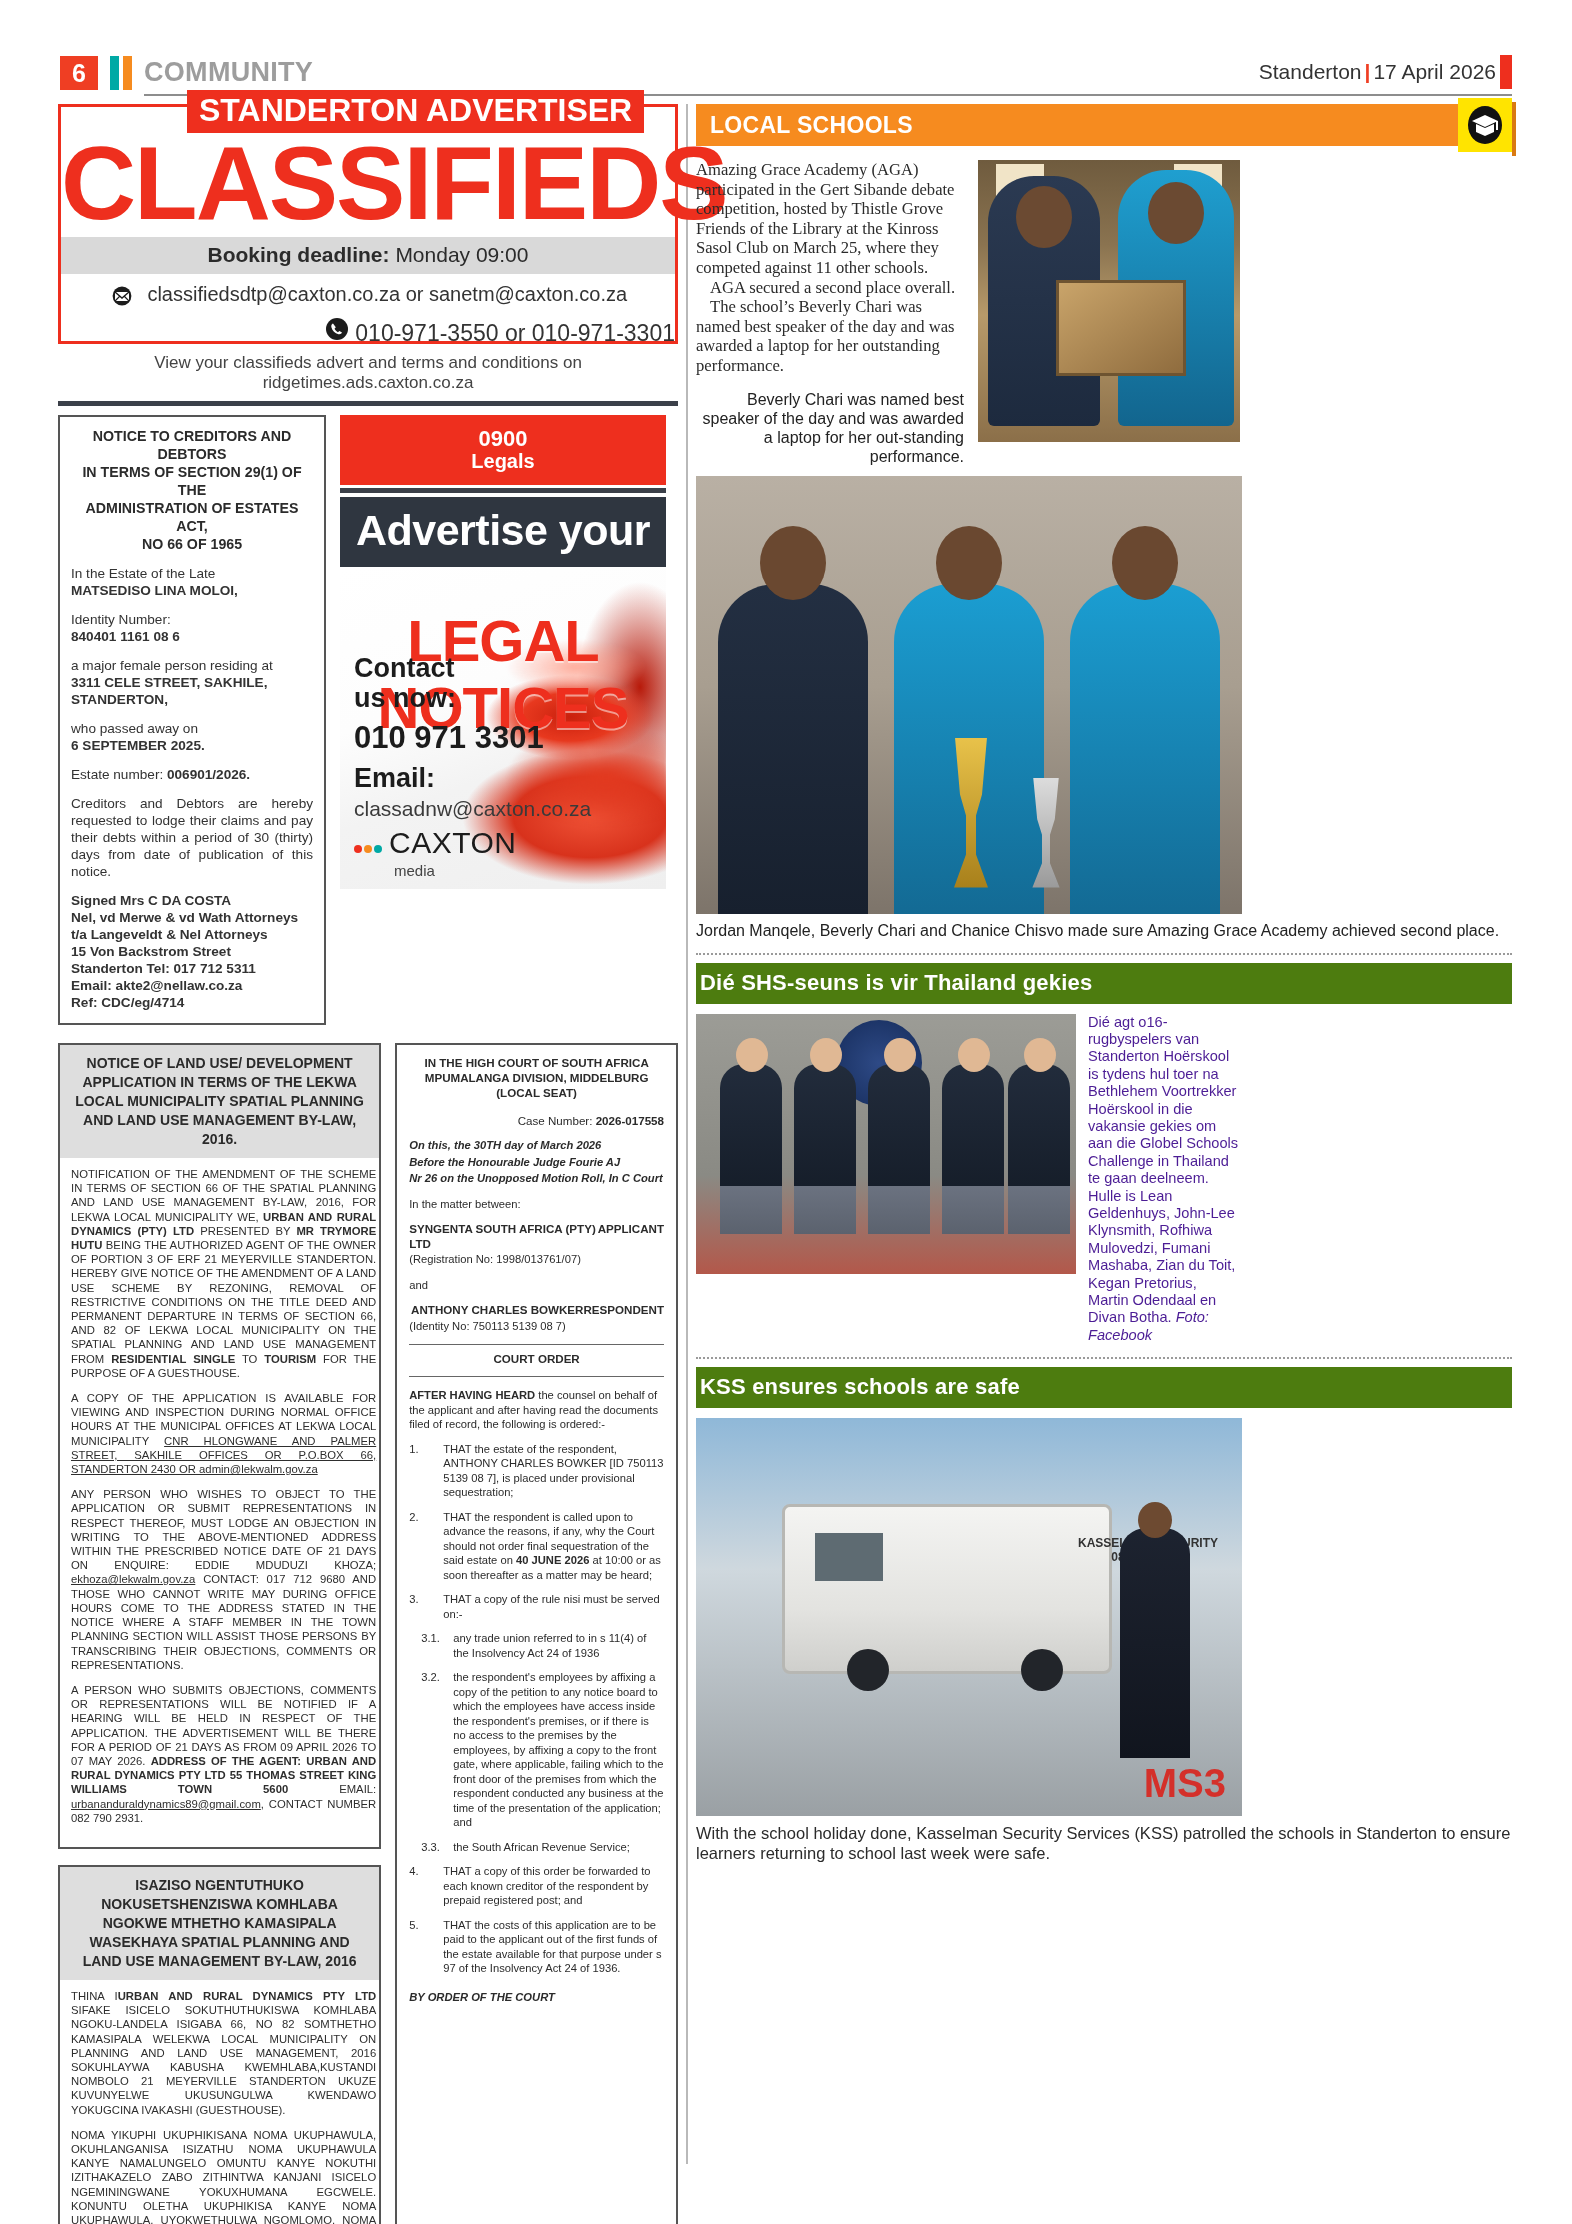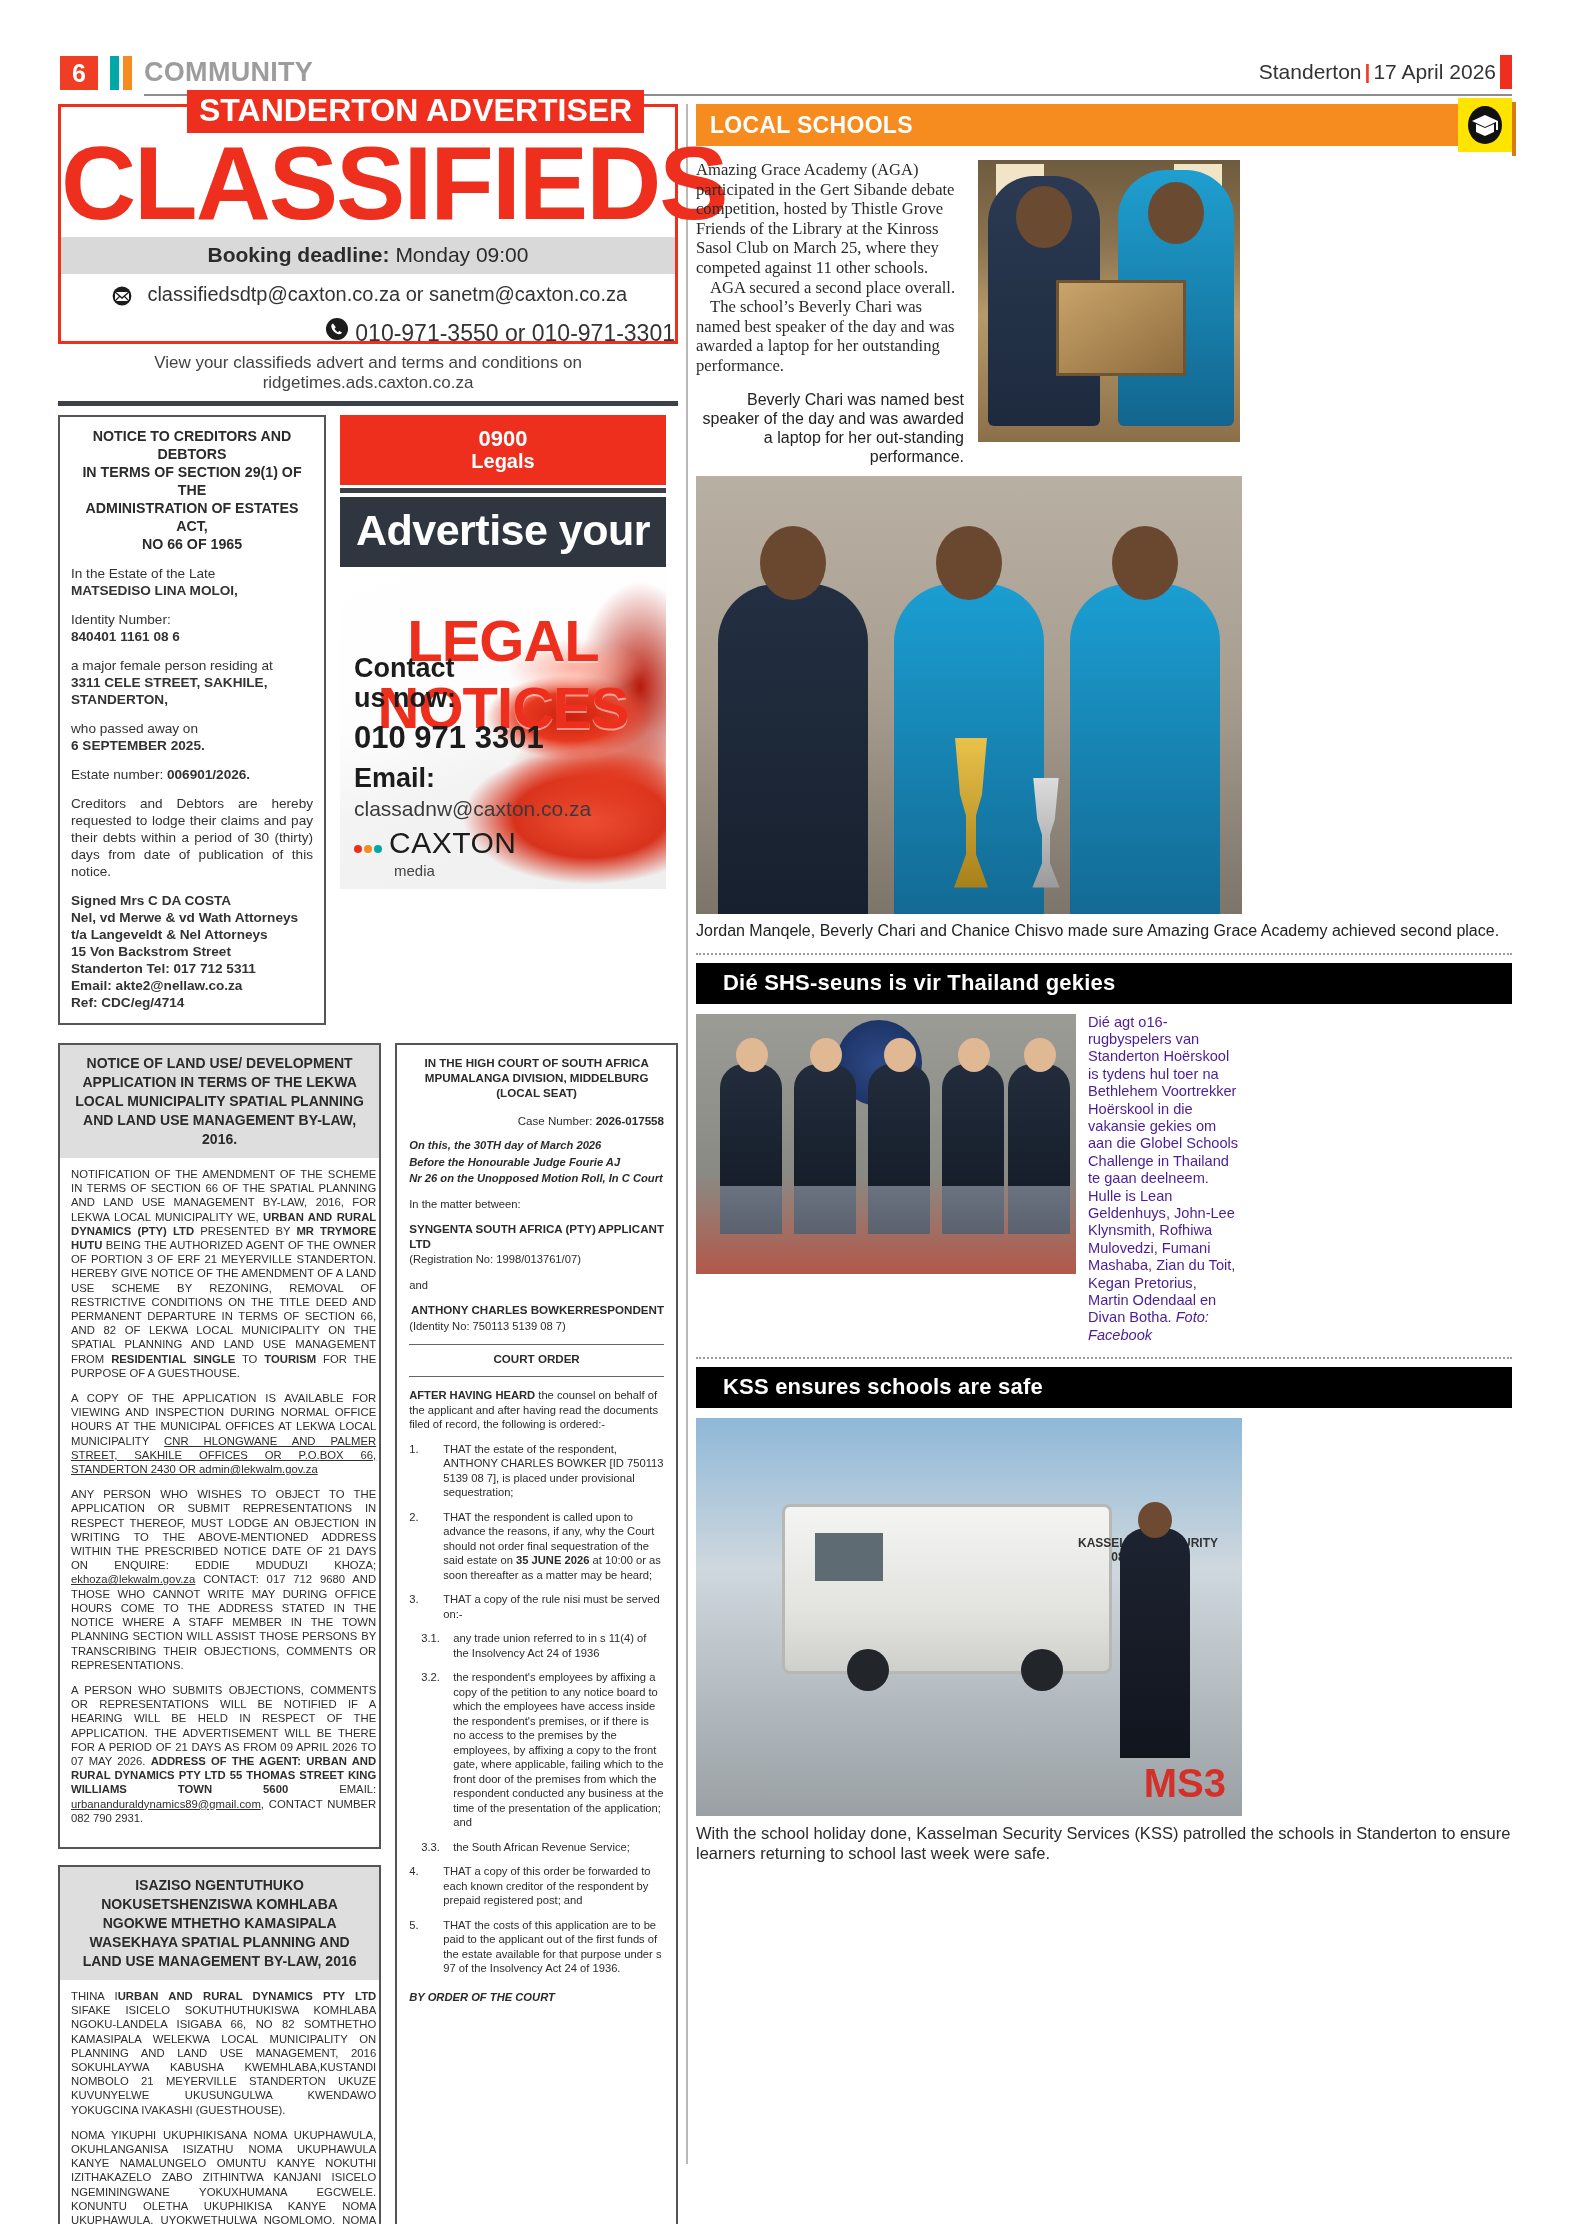--- a/index.html
+++ b/index.html
@@ -161,22 +161,22 @@
 
   .dotrule { border-top:2px dotted #9a9a9a; margin-top:13px; }
 
   .afr-wrap { display:flex; gap:12px; margin-top:10px; }
   .afr-photo { width:380px; height:260px; }
   .afr-text { width:152px; font-size:14.6px; line-height:17.4px; color:#4c1d95; }
   .afr-text .fb { font-style:italic; }
   .kss-photo { width:546px; height:398px; margin-top:10px; }
   .kss-cap { font-size:16.5px; line-height:20px; margin-top:7px; }
 
-  .orange-head { background:#000000; color:#fff; font-weight:bold; font-size:22px;
-                 padding:7px 12px 8px 27px; letter-spacing:.2px; }
+  .orange-head { background:#4d7c0f; color:#fff; font-weight:bold; font-size:22px;
+                 padding:7px 12px 8px 4px; letter-spacing:.2px; }
 
   
   .p-trophy{
     background:
       linear-gradient(180deg,#6f5b3e 0%,#8a7350 30%,#b79a6a 55%,#8b6f49 100%);
   }
   .p-trophy .kid{ position:absolute; left:10px; top:16px; width:112px; height:250px;
       background:linear-gradient(180deg,#2b3a52 0%,#1d2a3e 100%); border-radius:46px 46px 6px 6px; }
   .p-trophy .kid:before{ content:""; position:absolute; left:28px; top:10px; width:56px; height:62px;
       background:#6b4a32; border-radius:50%; }
@@ -397,21 +397,21 @@
         <div class="co">COURT ORDER</div>
         <div class="hr"></div>
         <p><b>AFTER HAVING HEARD</b><span> the counsel on behalf of the applicant and after having read the documents filed of record, the following is ordered:-</span></p>
         <div id="court-items">
             <div class="num">
               <div class="k">1.</div>
               <div class="v">THAT the estate of the respondent, ANTHONY CHARLES BOWKER [ID 750113 5139 08 7], is placed under provisional sequestration;</div>
             </div>
             <div class="num">
               <div class="k">2.</div>
-              <div class="v">THAT the respondent is called upon to advance the reasons, if any, why the Court should not order final sequestration of the said estate on <b>35 JUNE 2026</b> at 10:00 or as soon thereafter as a matter may be heard;</div>
+              <div class="v">THAT the respondent is called upon to advance the reasons, if any, why the Court should not order final sequestration of the said estate on <b>40 JUNE 2026</b> at 10:00 or as soon thereafter as a matter may be heard;</div>
             </div>
             <div class="num">
               <div class="k">3.</div>
               <div class="v">THAT a copy of the rule nisi must be served on:-</div>
             </div>
             <div class="num">
               <div class="k sub">3.1.</div>
               <div class="v">any trade union referred to in s 11(4) of the Insolvency Act 24 of 1936</div>
             </div>
             <div class="num">

